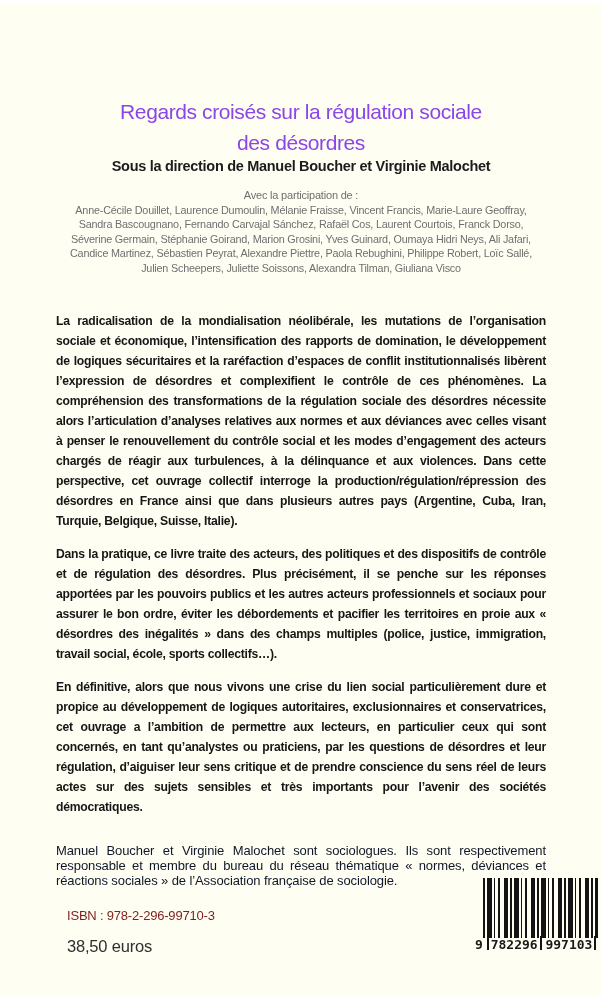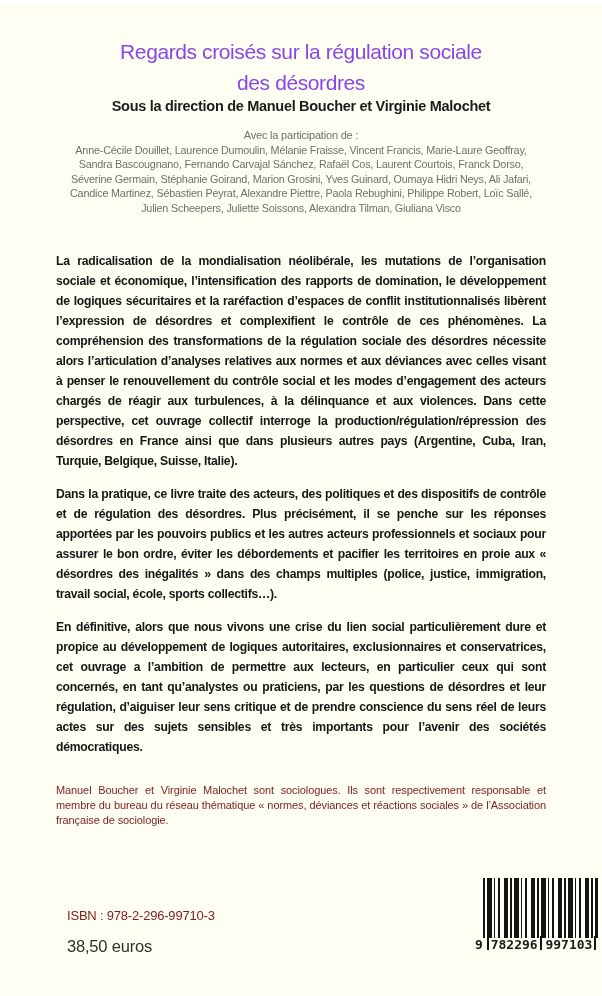--- a/index.html
+++ b/index.html
@@ -8,21 +8,21 @@
     background: #ffffff;
   }
   .cover {
     position: relative;
     width: 602px;
     height: 996px;
     background: #FFFEF2;
     font-family: "Liberation Sans", sans-serif;
     overflow: hidden;
     box-sizing: border-box;
-    padding-top: 36px;
+    padding-top: 96px;
   }
   .top-strip {
     position: absolute;
     top: 0; left: 0;
     width: 100%; height: 4px;
     background: #ffffff;
   }
   .title {
     color: #8A46E8;
     font-size: 21px;
@@ -63,24 +63,24 @@
     font-size: 12.2px;
     line-height: 20px;
     font-weight: 700;
     color: #161616;
     text-align: justify;
     letter-spacing: -0.25px;
   }
   .bio {
     width: 490px;
     margin: 26px auto 12px auto;
-    font-size: 11px;
+    font-size: 13px;
     line-height: 15.2px;
     font-weight: 400;
-    color: #7f1d1d;
+    color: #0f172a;
     text-align: justify;
     letter-spacing: -0.1px;
   }
   .isbn-block {
     position: absolute;
     left: 67px;
     top: 908px;
   }
   .isbn-text {
     font-size: 13px;

